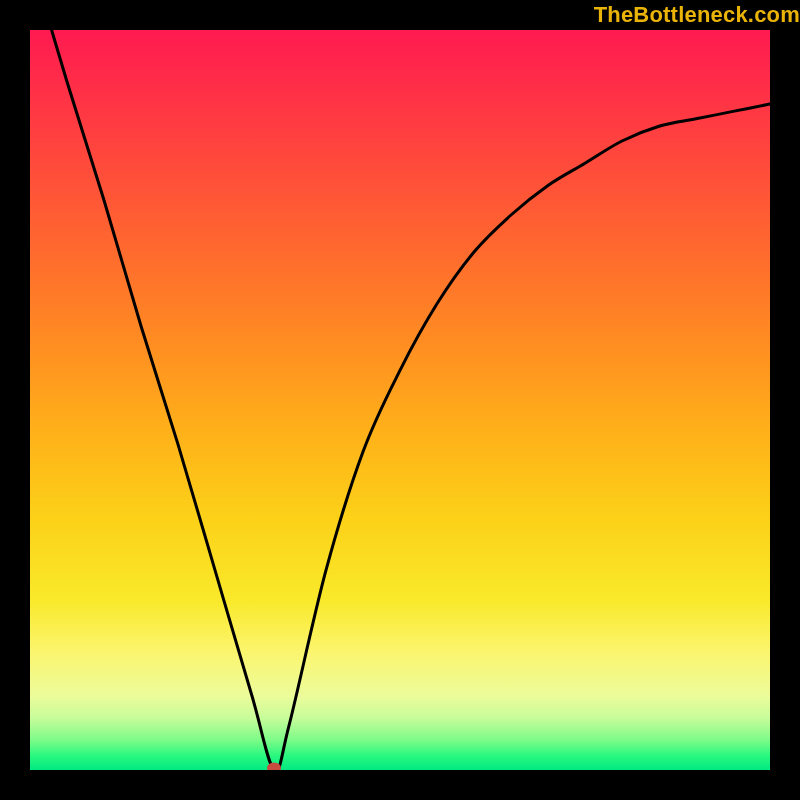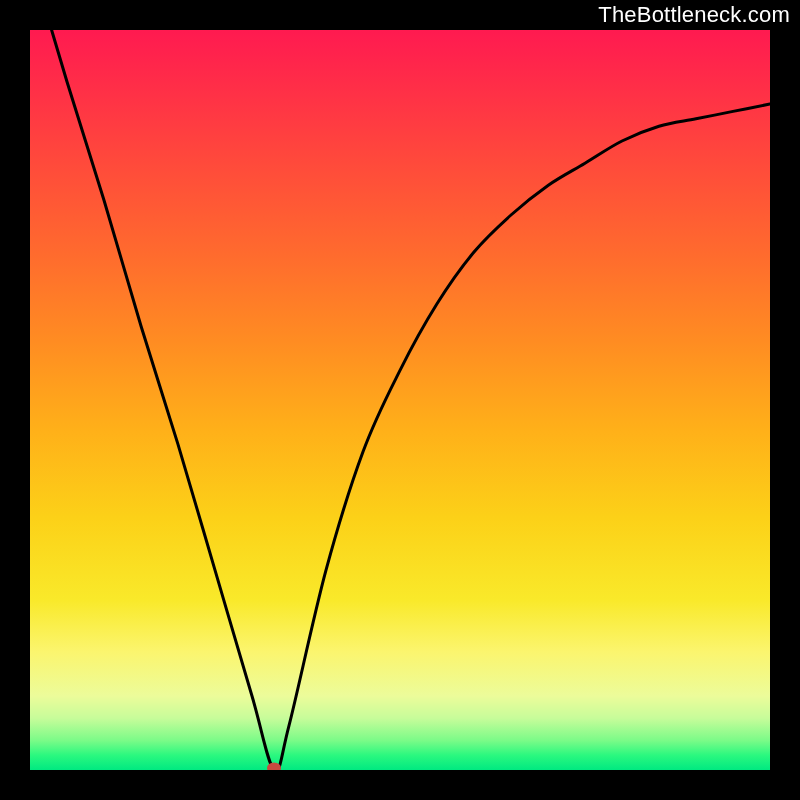--- a/index.html
+++ b/index.html
@@ -13,24 +13,24 @@
   }
   .frame {
     position: relative;
     width: 800px;
     height: 800px;
     background: #000;
   }
   .watermark {
     position: absolute;
     top: 2px;
-    right: 10px;
-    color: #ffffff;
+    right: 0;
+    color: #eab308;
     font-size: 22px;
-    font-weight: 400;
+    font-weight: 700;
     letter-spacing: 0.2px;
     z-index: 10;
   }
   .plot-area {
     position: absolute;
     left: 30px;
     top: 30px;
     width: 740px;
     height: 740px;
     overflow: hidden;

